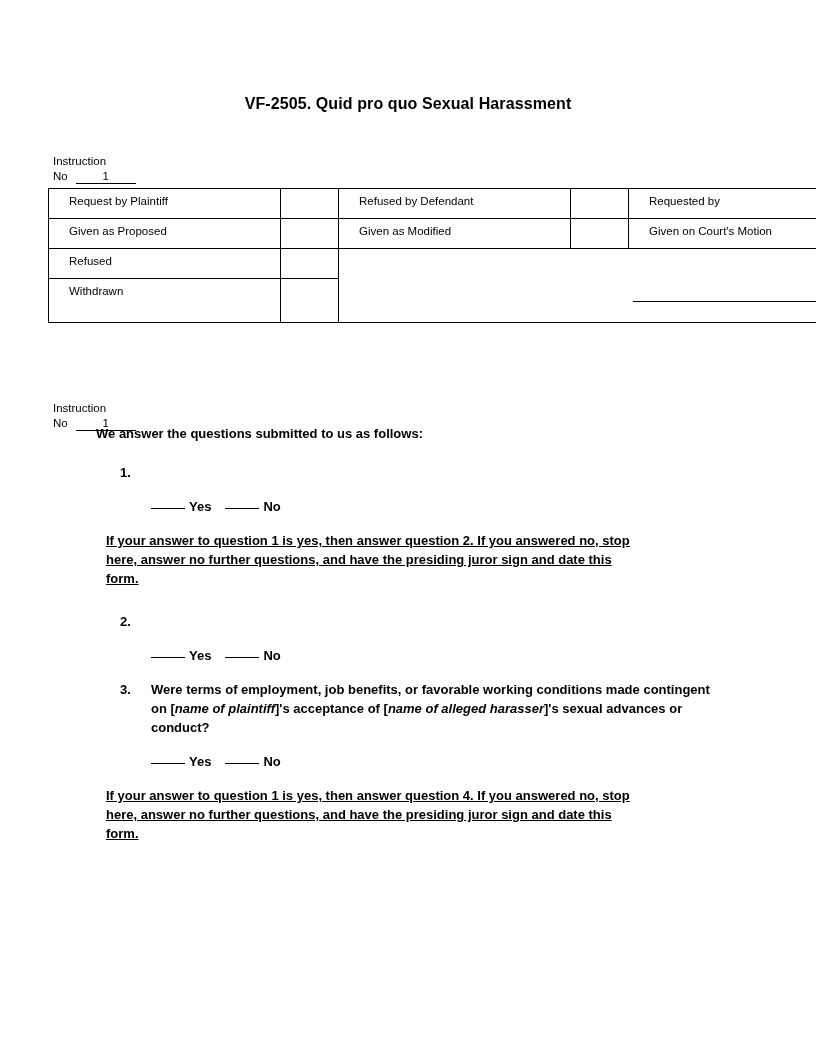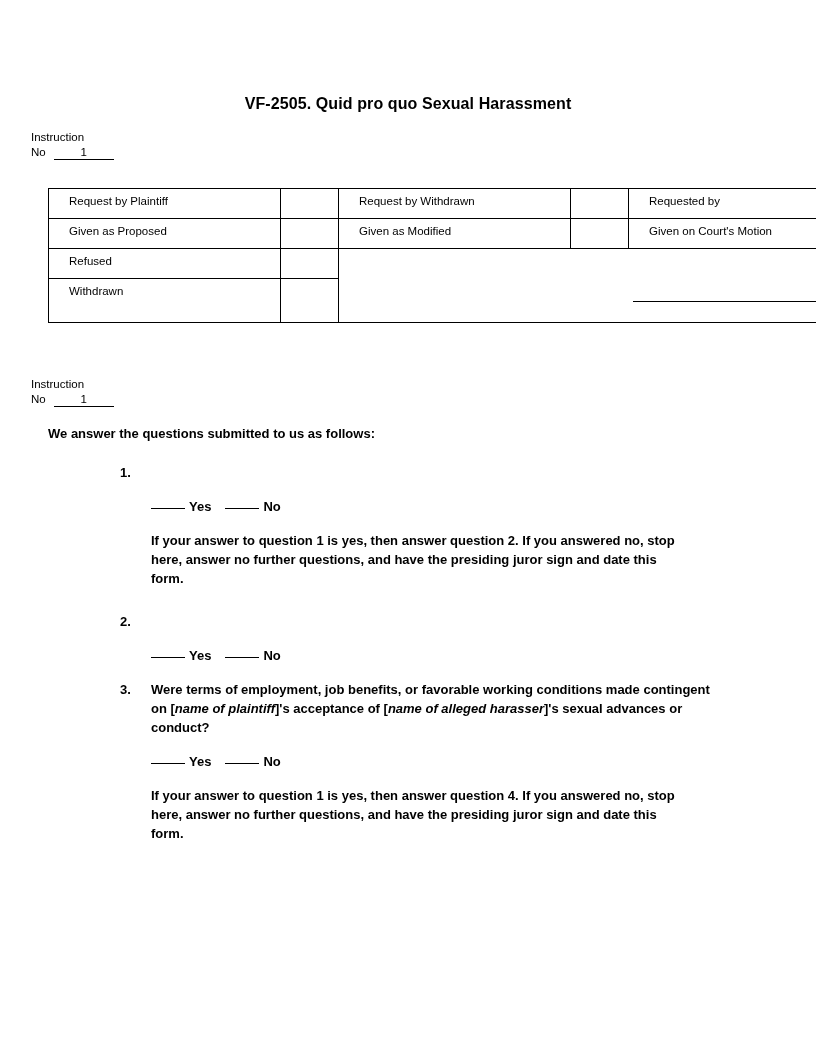--- a/index.html
+++ b/index.html
@@ -31,23 +31,24 @@
     width: 816px;
     text-align: center;
     font-size: 16px;
     font-weight: bold;
     letter-spacing: 0.1px;
   }
 
   
   .instruction-block {
     position: absolute;
-    left: 31px;
+    left: 53px;
     font-size: 11.5px;
     line-height: 15px;
+    margin-top: 24px;
   }
   .instruction-block .instr-label {
     display: block;
   }
   .instr-row {
     display: flex;
     align-items: flex-end;
   }
   .instr-no {
     display: inline-block;
@@ -107,20 +108,21 @@
   .verdict-body {
     position: absolute;
     top: 424px;
     left: 48px;
     width: 720px;
     font-size: 13px;
     font-weight: bold;
     line-height: 19px;
   }
   .lead-in {
+    margin-left: 48px;
     margin-bottom: 20px;
   }
   .q-item {
     display: flex;
     margin-left: 72px;
     margin-bottom: 0;
   }
   .q-num {
     width: 31px;
     flex: 0 0 31px;
@@ -136,23 +138,24 @@
   }
   .blank {
     display: inline-block;
     width: 34px;
     border-bottom: 1.6px solid #000;
     margin-right: 4px;
     vertical-align: 2px;
   }
   .gap { display: inline-block; width: 14px; }
   .note {
-    margin-left: 103px;
+    margin-left: 58px;
     max-width: 530px;
     margin-bottom: 24px;
+    text-decoration: underline;
   }
   em { font-style: italic; }
 </style>
 </head>
 <body>
 
 <div class="page">
 
   <div class="doc-title">VF-2505. Quid pro quo Sexual Harassment</div>
 
@@ -162,21 +165,21 @@
       <span class="instr-no">No</span>
       <span class="instr-value">1</span>
     </span>
   </div>
 
   <table class="ruling-table">
     <tbody>
       <tr>
         <td class="col-label">Request by Plaintiff</td>
         <td class="col-check"></td>
-        <td class="col-label">Request by Withdrawn</td>
+        <td class="col-label">Refused by Defendant</td>
         <td class="col-check"></td>
         <td class="col-label">Requested by</td>
         <td class="col-check"></td>
       </tr>
       <tr>
         <td class="col-label">Given as Proposed</td>
         <td class="col-check"></td>
         <td class="col-label">Given as Modified</td>
         <td class="col-check"></td>
         <td class="col-label">Given on Court's Motion</td>

